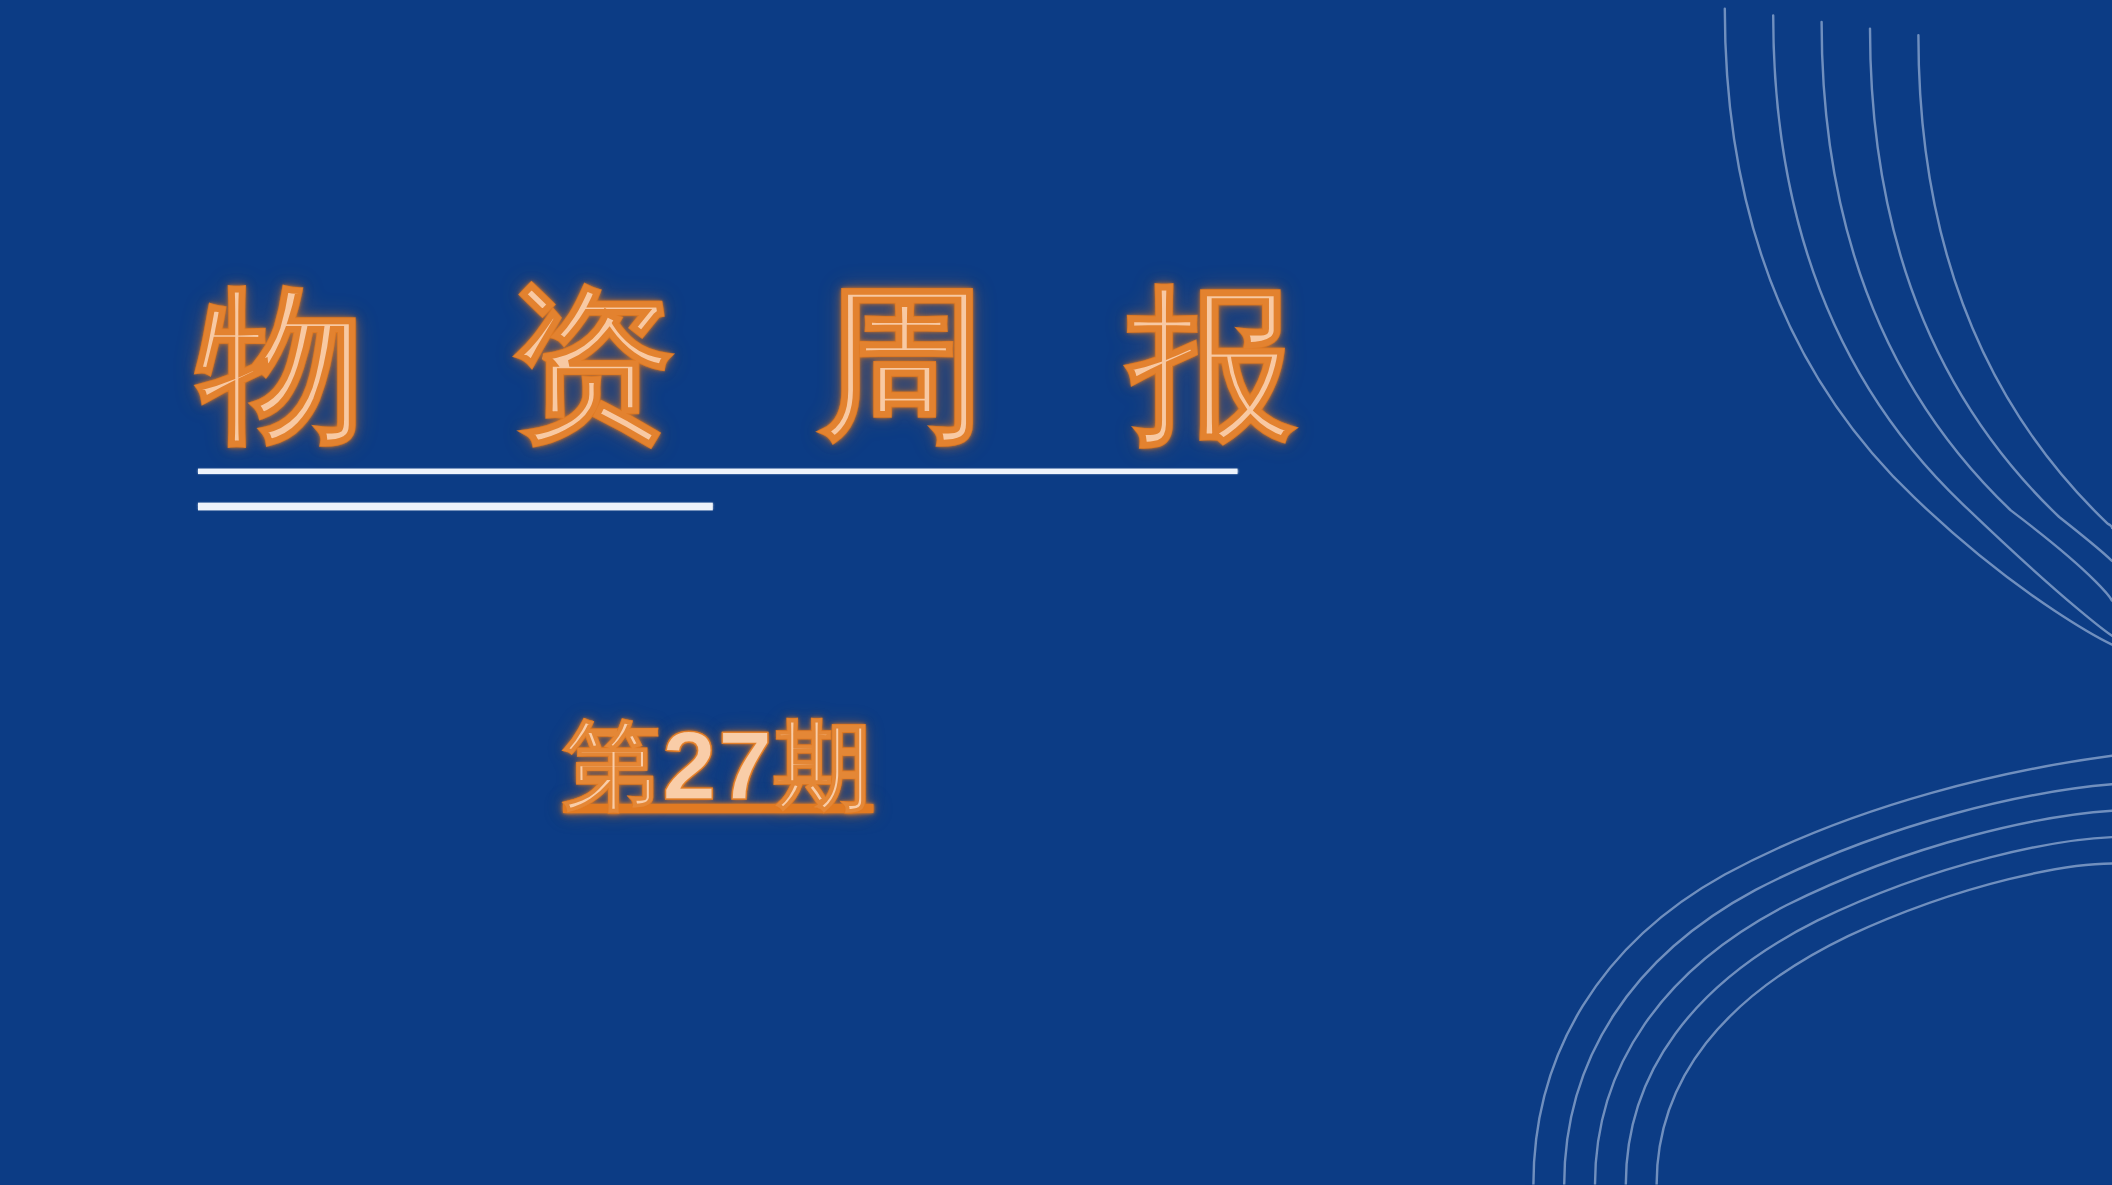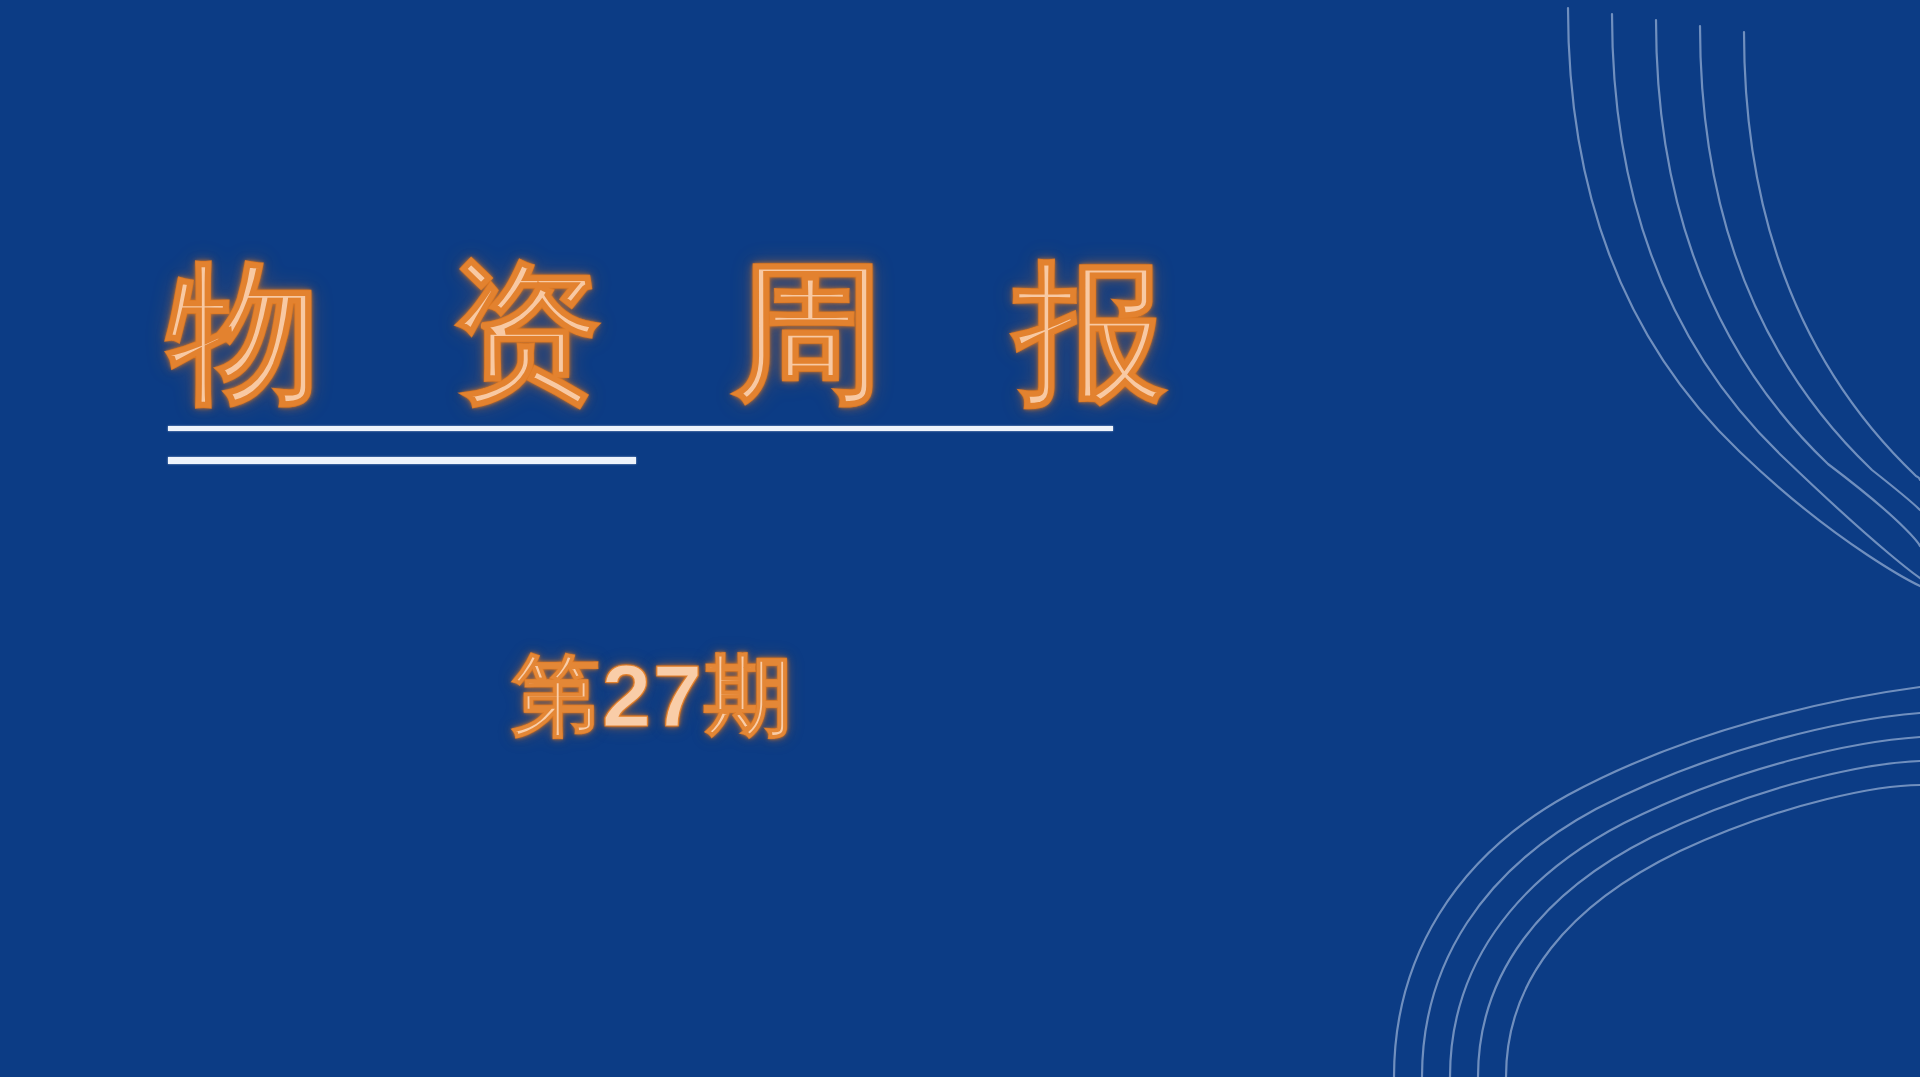--- a/index.html
+++ b/index.html
@@ -47,21 +47,21 @@
     fill: none;
     stroke: #7e9bc6;
     stroke-width: 2.2;
     stroke-linecap: round;
     opacity: 0.88;
   }
 
   
   #title-block {
     position: absolute;
-    left: 168px;
+    left: 180px;
     top: 256px;
     width: 1200px;
   }
 
   #main-title {
     margin: 0;
     font-size: 152px;
     line-height: 1.0;
     font-weight: 700;
     letter-spacing: 44px;
@@ -109,20 +109,21 @@
     font-weight: 700;
     letter-spacing: 2px;
     color: #f9cda8;
     white-space: nowrap;
     text-shadow:
       0 0 1px #e07a22,
       0 0 2px #e07a22,
       0 0 4px rgba(224,122,34,0.95),
       0 0 9px rgba(224,122,34,0.5),
       0 0 18px rgba(224,122,34,0.28);
+    text-decoration: underline;
     -webkit-text-stroke: 1.2px rgba(224,122,34,0.85);
   }
 </style>
 </head>
 <body>
 
 <div id="slide">
 
   <div class="wave-layer" id="waves-top-right">
     <svg viewBox="0 0 700 700" preserveAspectRatio="none" aria-hidden="true">

